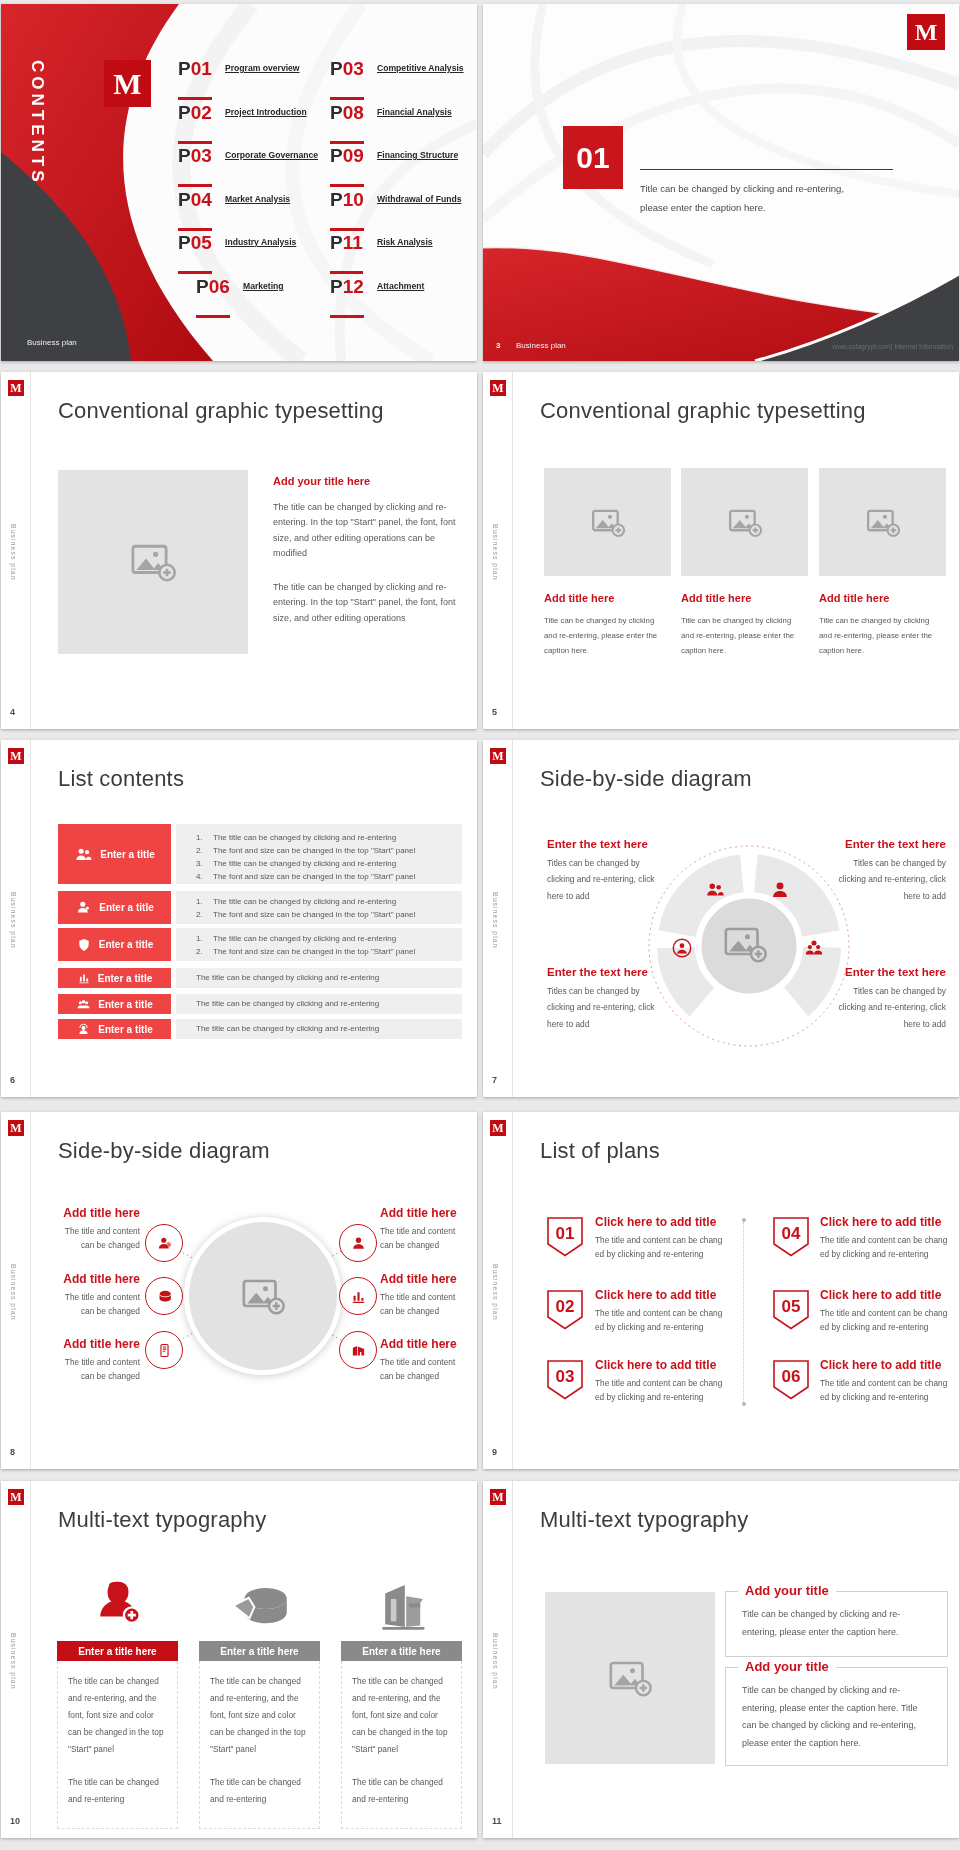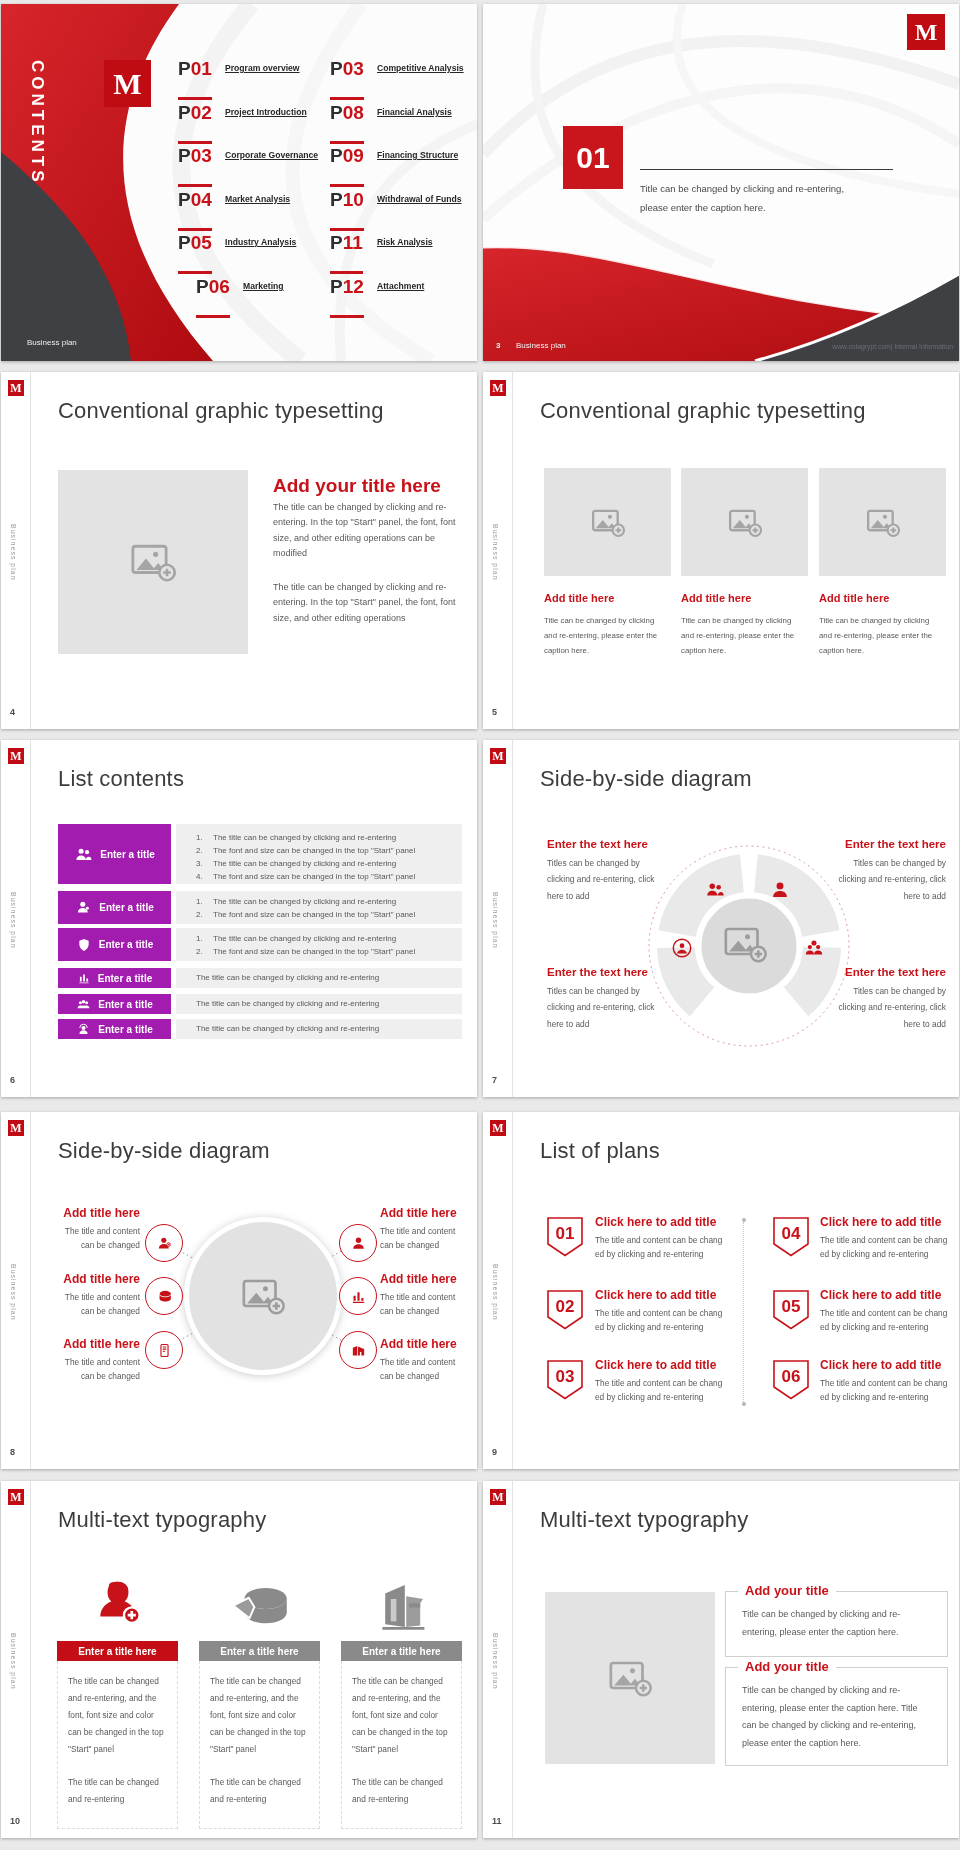--- a/index.html
+++ b/index.html
@@ -15,21 +15,21 @@
   .pagen{position:absolute;left:9px;bottom:12px;font-size:9px;font-weight:bold;color:#4d4d4d;}
   .stitle{position:absolute;left:57px;top:26px;font-size:22px;color:#3c3c3c;font-weight:400;letter-spacing:.2px;}
   .ph{background:#e3e3e3;display:flex;align-items:center;justify-content:center;}
   .body-txt{color:#595959;}
   
   .c-item{position:absolute;width:150px;}
   .c-num{display:inline-block;font-size:19px;font-weight:bold;color:#2e2e2e;border-bottom:3px solid #c8121a;padding-bottom:18px;line-height:20px;}
   .c-num b{color:#c8121a;}
   .c-label{position:absolute;left:47px;top:4px;font-size:8.6px;font-weight:bold;color:#262626;width:105px;line-height:1.2;text-decoration:underline;}
   
-  .lc-block{position:absolute;left:57px;width:113px;background:#a21caf;color:#fff;display:flex;align-items:center;justify-content:center;gap:7px;}
+  .lc-block{position:absolute;left:57px;width:113px;background:#ef4444;color:#fff;display:flex;align-items:center;justify-content:center;gap:7px;}
   .lc-block span{font-weight:bold;font-size:10px;}
   .lc-panel{position:absolute;left:175px;width:286px;background:#efefef;font-size:8px;color:#595959;}
   .lc-line{display:flex;line-height:13px;padding-left:20px;}
   .lc-line .n{width:17px;}
   
   .dg-title{font-size:11.5px;font-weight:bold;color:#c8121a;margin:0 0 5px 0;}
   .dg-body{font-size:8.4px;line-height:1.95;color:#595959;}
   .bubble{position:absolute;width:36px;height:36px;border:1.5px solid #c8121a;border-radius:50%;background:#fff;
           display:flex;align-items:center;justify-content:center;color:#c8121a;z-index:2;}
   
@@ -115,21 +115,21 @@
   <div class="stitle">Conventional graphic typesetting</div>
   <div class="ph abs" style="left:57px;top:98px;width:190px;height:184px;">
     <svg width="46" height="42" viewBox="0 0 26 24">
       <rect x="1.5" y="3" width="19" height="15" rx="1.5" fill="none" stroke="#a5a5a5" stroke-width="1.6"></rect>
       <circle cx="14.5" cy="7.6" r="1.5" fill="#a5a5a5"></circle>
       <path d="M3.5 16.5l5.5-6.5 4.5 5.5 2.5-3 3 4z" fill="#a5a5a5"></path>
       <circle cx="21" cy="18" r="4.4" fill="#e3e3e3" stroke="#a5a5a5" stroke-width="1.5"></circle>
       <path d="M21 15.8v4.4M18.8 18h4.4" stroke="#a5a5a5" stroke-width="1.5"></path>
     </svg>
   </div>
-  <div class="abs red" style="left:272px;top:103px;font-size:19px;font-weight:bold;">Add your title here</div>
+  <div class="abs red" style="left:272px;top:103px;font-size:11px;font-weight:bold;">Add your title here</div>
   <div class="abs body-txt" style="left:272px;top:128px;width:192px;font-size:9px;line-height:1.72;">The title can be changed by clicking and re-entering. In the top "Start" panel, the font, font size, and other editing operations can be modified</div>
   <div class="abs body-txt" style="left:272px;top:208px;width:192px;font-size:9px;line-height:1.72;">The title can be changed by clicking and re-entering. In the top "Start" panel, the font, font size, and other editing operations</div>
   <div class="pagen">4</div>
 </div>
 
 <div class="card" style="left:483px;top:372px;">
   <div class="mlogo">M</div>
   <div class="vline"></div>
   <div class="side">Business plan</div>
   <div class="stitle">Conventional graphic typesetting</div>

